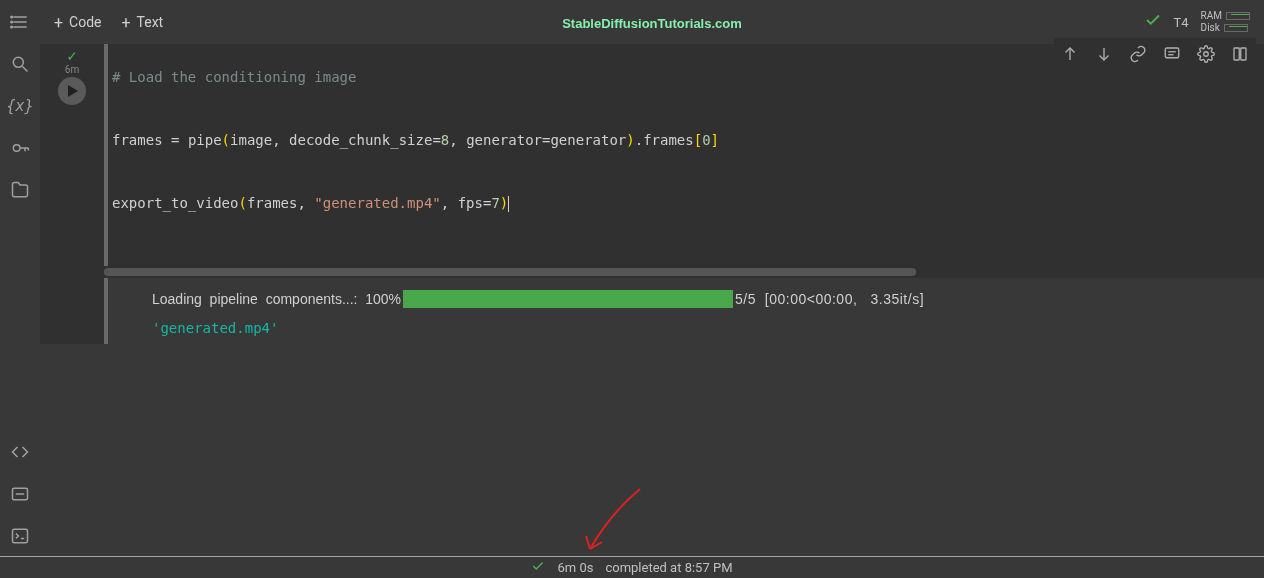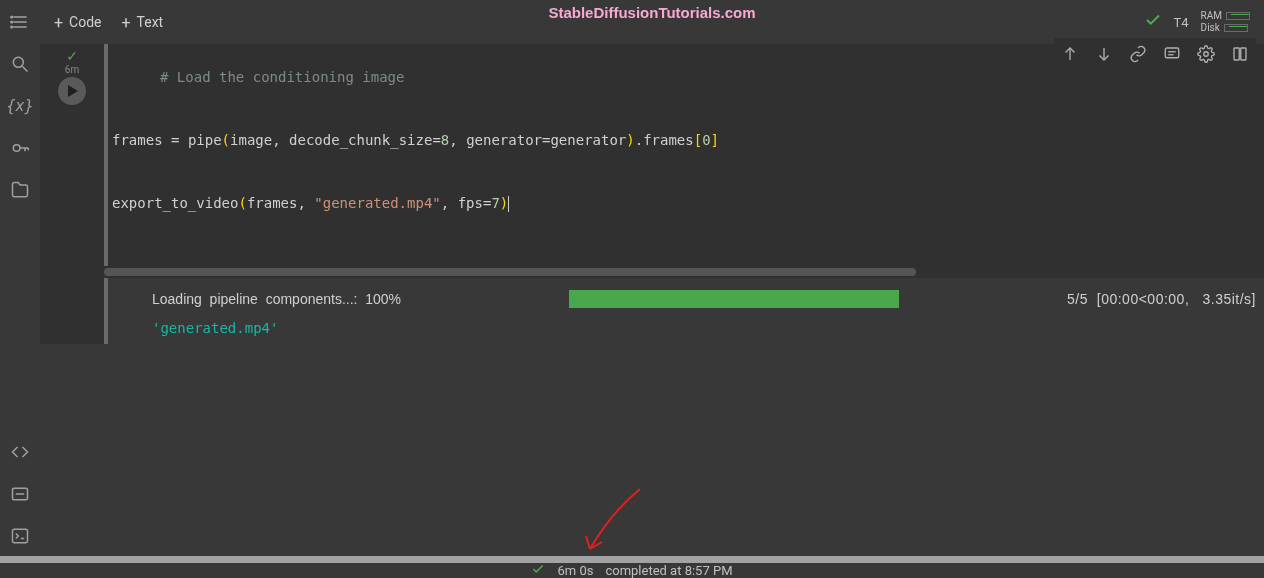--- a/index.html
+++ b/index.html
@@ -46,25 +46,25 @@
   display: flex; align-items: center; gap: 6px;
   color: #d0d0d0;
   margin-right: 20px;
   cursor: pointer;
   font-size: 14px;
 }
 .insert-btn .plus { font-size: 16px; }
 .watermark {
   position: absolute;
   left: 50%; transform: translateX(-50%);
-  top: 4px;
-  color: #f9a8d4;
+  top: 16px;
+  color: #86efac;
   font-family: cursive, sans-serif;
   font-weight: bold;
-  font-size: 15px;
+  font-size: 13px;
 }
 .top-status {
   margin-left: auto;
   display: flex;
   align-items: center;
   gap: 12px;
 }
 .check-green { color: #4caf50; }
 .runtime-label { color: #c0c0c0; font-size: 13px; }
 .resource-box {
@@ -152,21 +152,21 @@
   font-family: "Menlo", "Consolas", monospace;
   font-size: 14px;
   line-height: 21px;
   color: #d0d0d0;
   padding: 2px 8px 10px 8px;
   white-space: pre;
   position: relative;
   overflow: hidden;
 }
 .code-area .line { white-space: pre; }
-.hl-comment { color: #7f8a8a; margin-left: 48px; }
+.hl-comment { color: #7f8a8a; }
 .hl-id { color: #d0d0d0; }
 .hl-op { color: #d0d0d0; }
 .hl-str { color: #ce9178; }
 .hl-url { color: #ce9178; text-decoration: underline; text-decoration-color: #7aa3c7; }
 .hl-num { color: #b5cea8; }
 .hl-paren0 { color: #ffd700; }
 .hl-paren1 { color: #c586c0; }
 .code-cursor {
   display: inline-block;
   width: 1px; height: 16px;
@@ -195,41 +195,40 @@
   padding: 12px 8px 8px 48px;
   font-family: -apple-system, sans-serif;
   font-size: 14px;
   color: #d0d0d0;
 }
 .out-row {
   display: flex;
   align-items: center;
   gap: 2px;
   margin-bottom: 12px;
-  justify-content: space-between;
 }
 .out-label { white-space: pre; }
 .progress {
   height: 18px;
   background: #49a84c;
 }
 .progress.p1 { width: 330px; }
 .progress.p2 { width: 320px; }
 .out-stats { white-space: pre; letter-spacing: 0.5px; }
 .out-file {
   font-family: "Menlo","Consolas",monospace;
   font-size: 14px;
   color: #14b8a6;
 }
 .bottom-bar {
   position: absolute;
   left: 0; bottom: 0; right: 0;
   height: 22px;
   background: #383838;
-  border-top: 7px solid #a3a3a3;
+  border-top: 1px solid #a3a3a3;
   display: flex;
   align-items: center;
   justify-content: center;
   gap: 12px;
   font-size: 13px;
   color: #c0c0c0;
 }
 .arrow-annotation {
   position: absolute;
   left: 580px;

